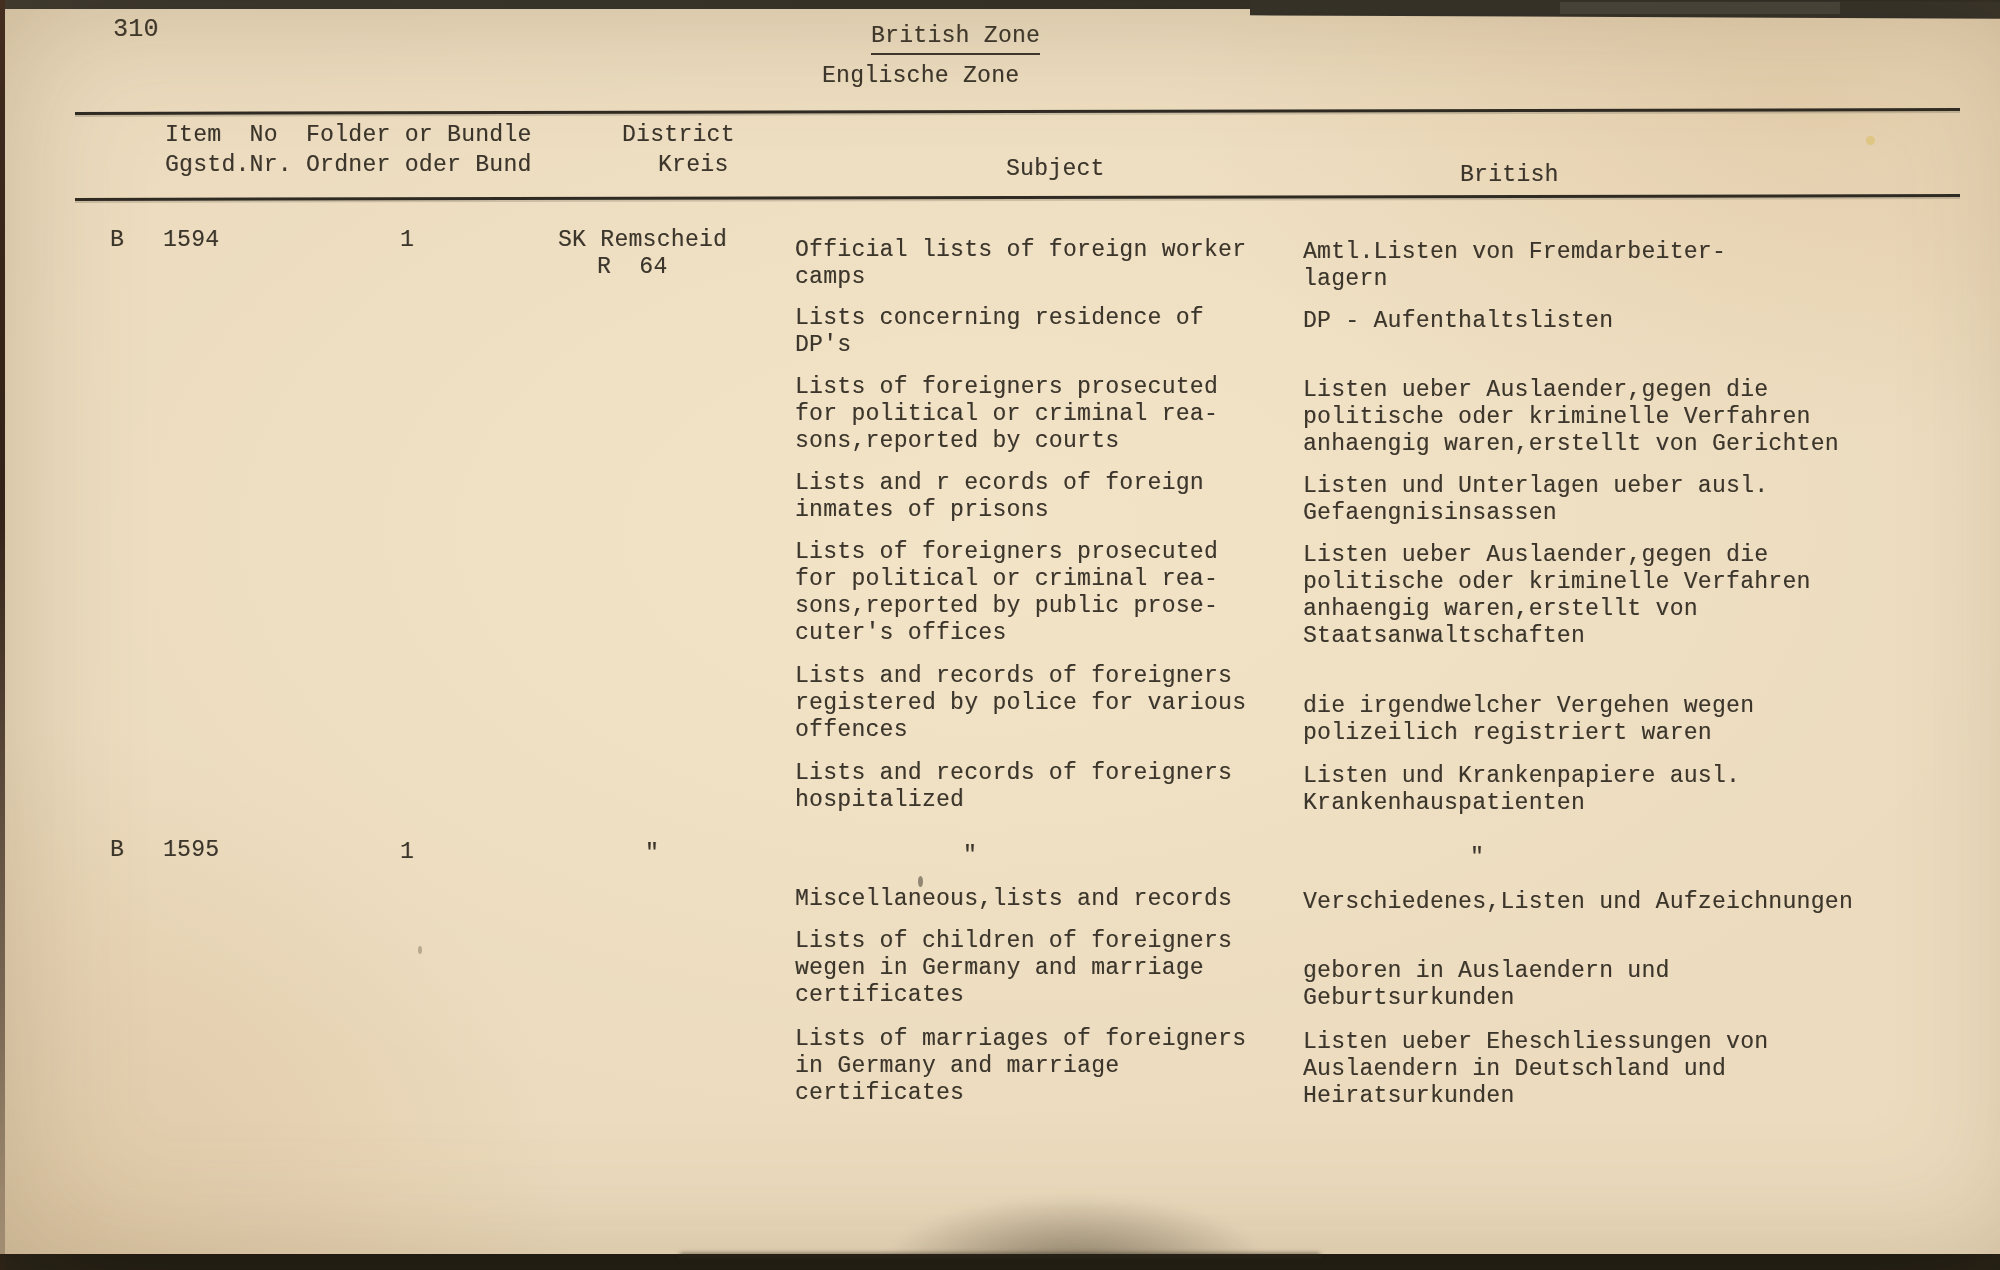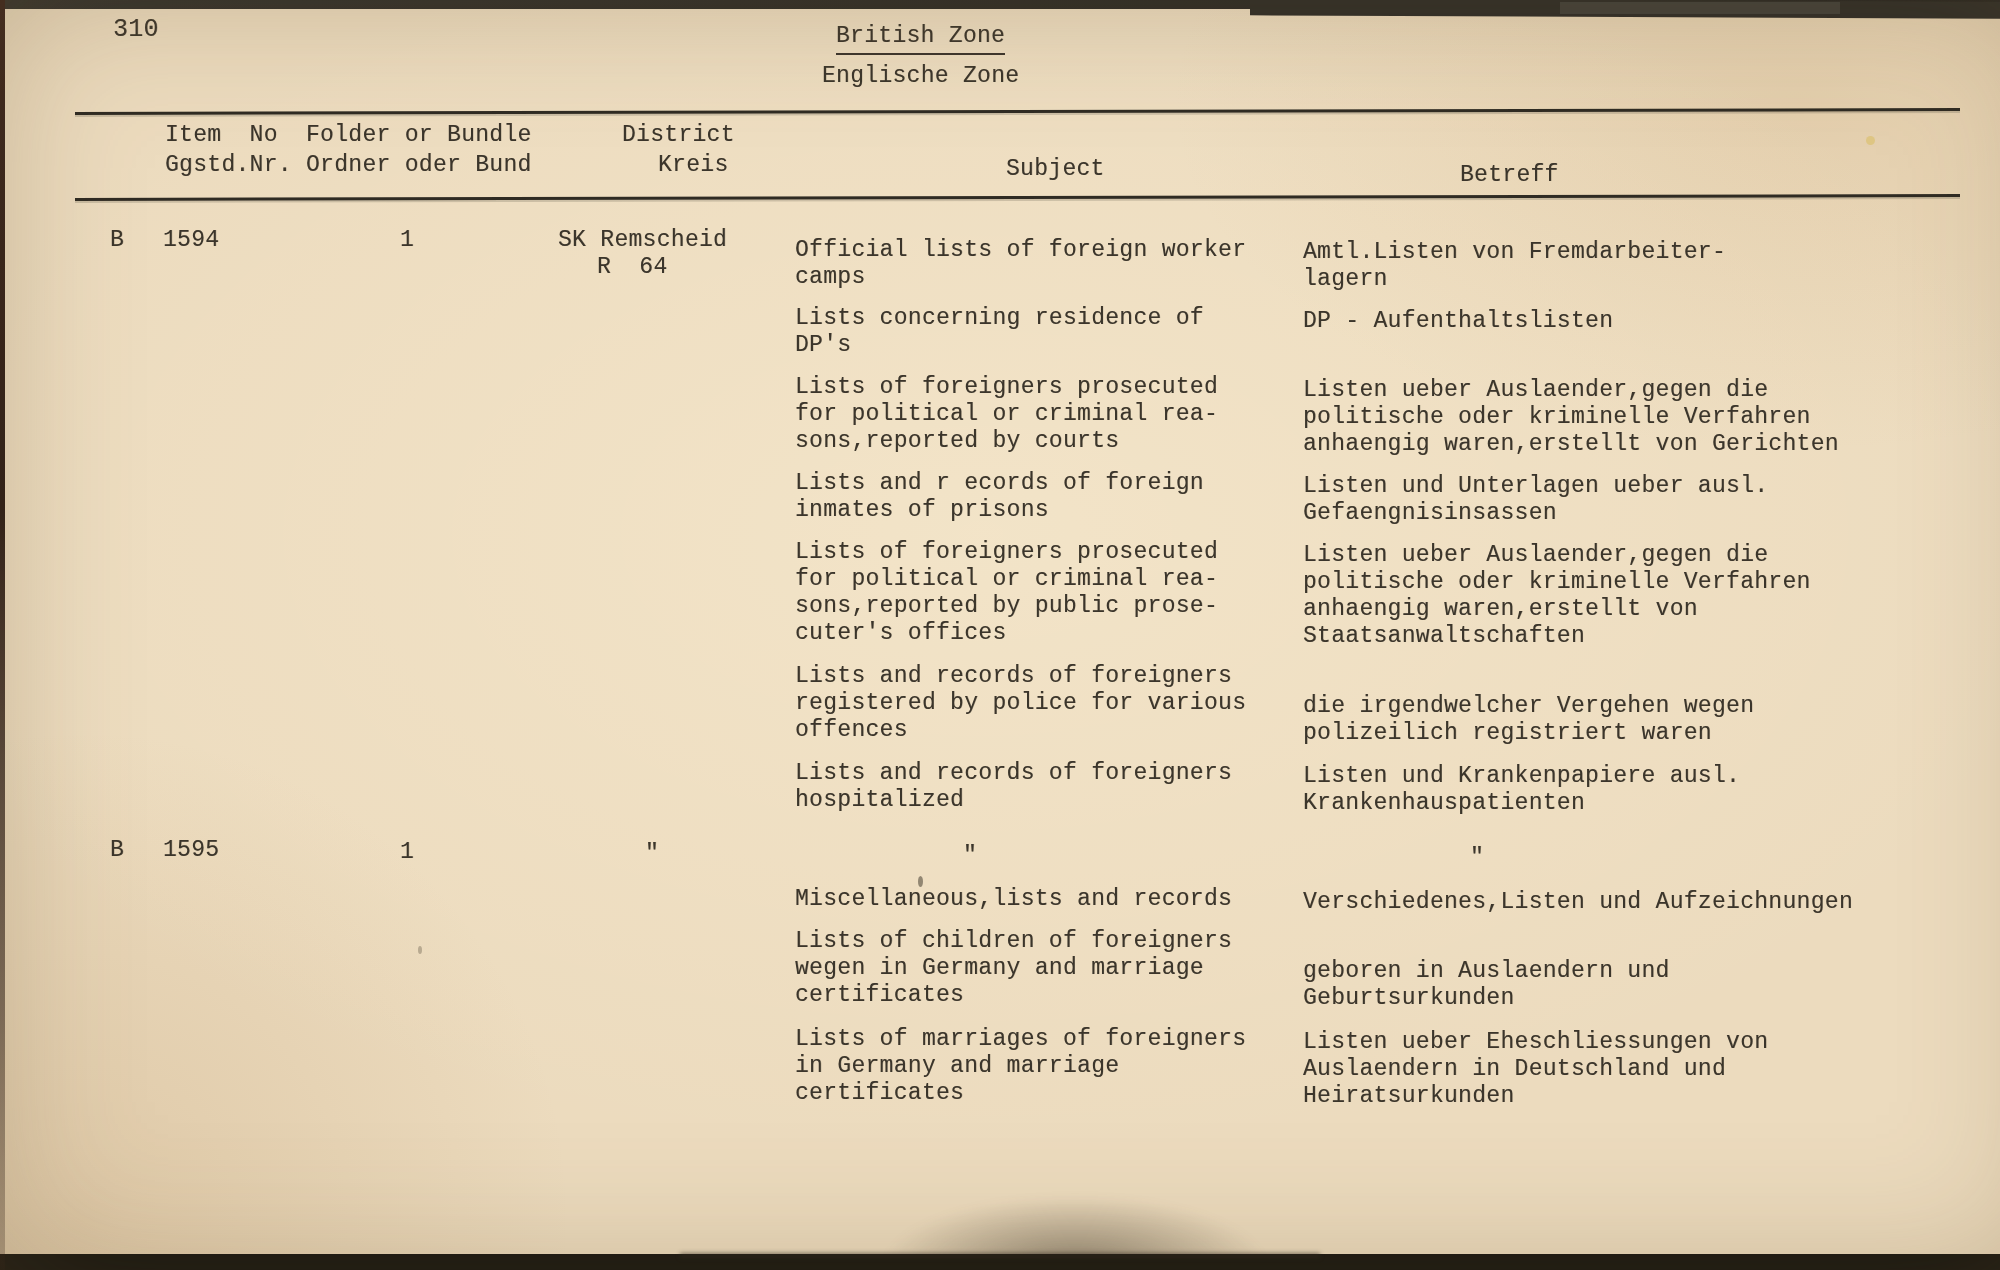--- a/index.html
+++ b/index.html
@@ -14,21 +14,21 @@
   }
   .vignette{position:absolute;inset:0;box-shadow:inset 0 0 140px rgba(110,85,50,0.30);pointer-events:none;}
   .tw{
     position:absolute;
     font-family:"Liberation Mono","DejaVu Sans Mono",monospace;
     font-size:23px;line-height:27px;letter-spacing:0.3px;
     color:#3b352b;white-space:pre;
     text-shadow:0.4px 0.4px 0.6px rgba(55,48,38,0.35);
   }
   .pagenum{font-size:25px;}
-  .title{border-bottom:2px solid #3b352b;padding-bottom:3px;}
+  .title{border-bottom:2px solid #3b352b;padding-bottom:3px;margin-left:35px;}
   .rule{position:absolute;height:3px;background:#2f2b23;transform:rotate(-0.12deg);
         box-shadow:0 2px 0 rgba(47,43,35,0.18);}
   .edge{position:absolute;background:#2b2923;}
   .edge-top{top:0;left:0;width:100%;height:9px;background:linear-gradient(90deg,#34322c,#26241f);}
   .edge-top2{top:0;left:1250px;width:750px;height:17px;background:#2e2c26;transform:skewY(0.25deg);}
   .edge-top3{top:2px;left:1560px;width:280px;height:12px;background:#4a4740;opacity:0.7;}
   .edge-bottom{bottom:0;left:0;width:100%;height:16px;background:#17150f;}
   .edge-bottom2{bottom:12px;left:680px;width:640px;height:5px;background:rgba(40,36,28,0.55);filter:blur(2px);}
   .edge-left{top:0;left:0;width:5px;height:100%;
              background:linear-gradient(#3a241c 0%,#2a1a14 40%,rgba(42,26,20,0.55) 80%,rgba(42,26,20,0.25) 100%);}
@@ -47,21 +47,21 @@
   <div class="tw" style="left:822px;top:63px">Englische Zone</div>
 
   <div class="rule" style="left:75px;top:110px;width:1885px"></div>
   <div class="rule" style="left:75px;top:196px;width:1885px"></div>
 
   <div class="tw" style="left:165px;top:122px">Item  No  Folder or Bundle</div>
   <div class="tw" style="left:622px;top:122px">District</div>
   <div class="tw" style="left:165px;top:152px">Ggstd.Nr. Ordner oder Bund</div>
   <div class="tw" style="left:658px;top:152px">Kreis</div>
   <div class="tw" style="left:1006px;top:156px">Subject</div>
-  <div class="tw" style="left:1460px;top:162px">Betreff</div>
+  <div class="tw" style="left:1460px;top:162px">British</div>
 
   <div class="tw" style="left:110px;top:227px">B</div>
   <div class="tw" style="left:163px;top:227px">1594</div>
   <div class="tw" style="left:400px;top:227px">1</div>
   <div class="tw" style="left:558px;top:227px">SK Remscheid</div>
   <div class="tw" style="left:597px;top:254px">R  64</div>
 
   <div class="tw" style="left:795px;top:237px">Official lists of foreign worker</div>
   <div class="tw" style="left:795px;top:264px">camps</div>
   <div class="tw" style="left:1303px;top:239px">Amtl.Listen von Fremdarbeiter-</div>

